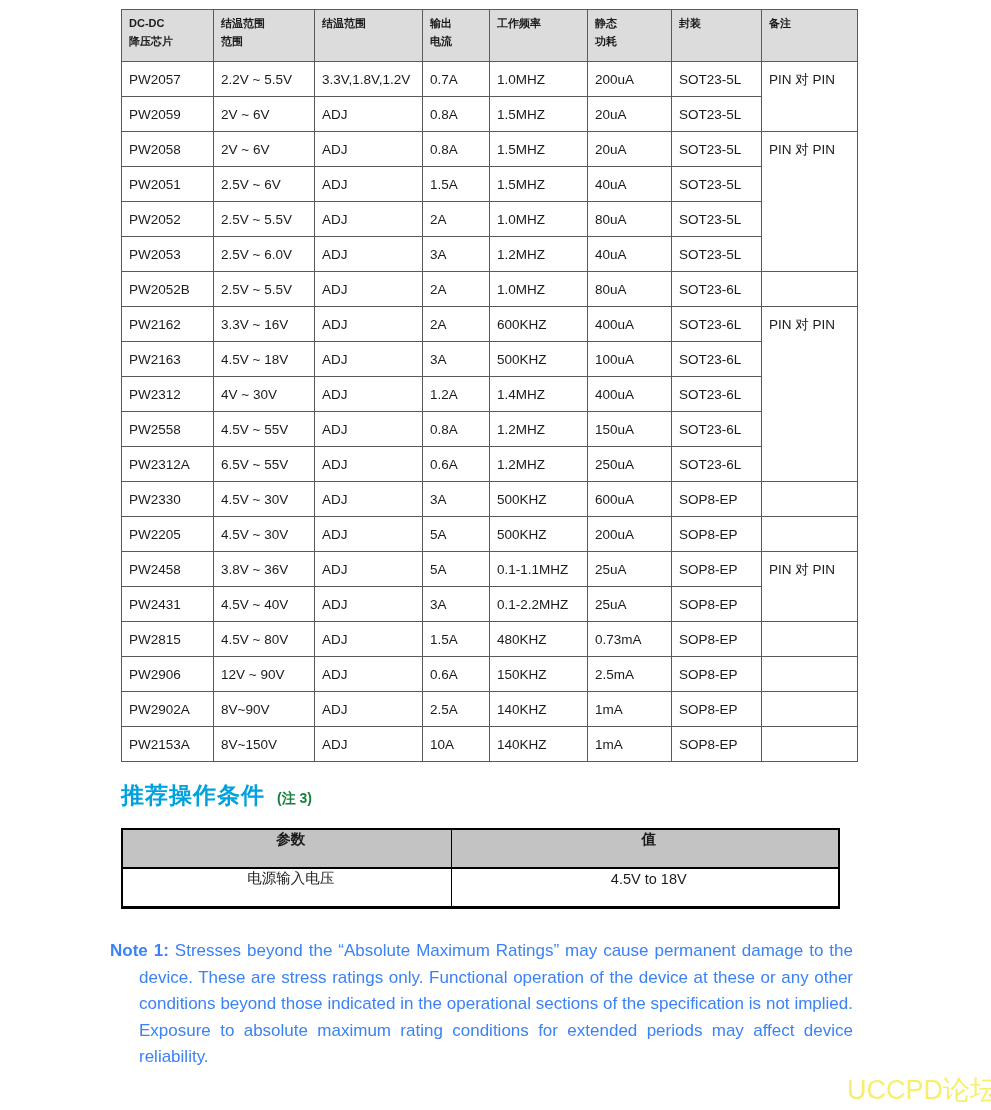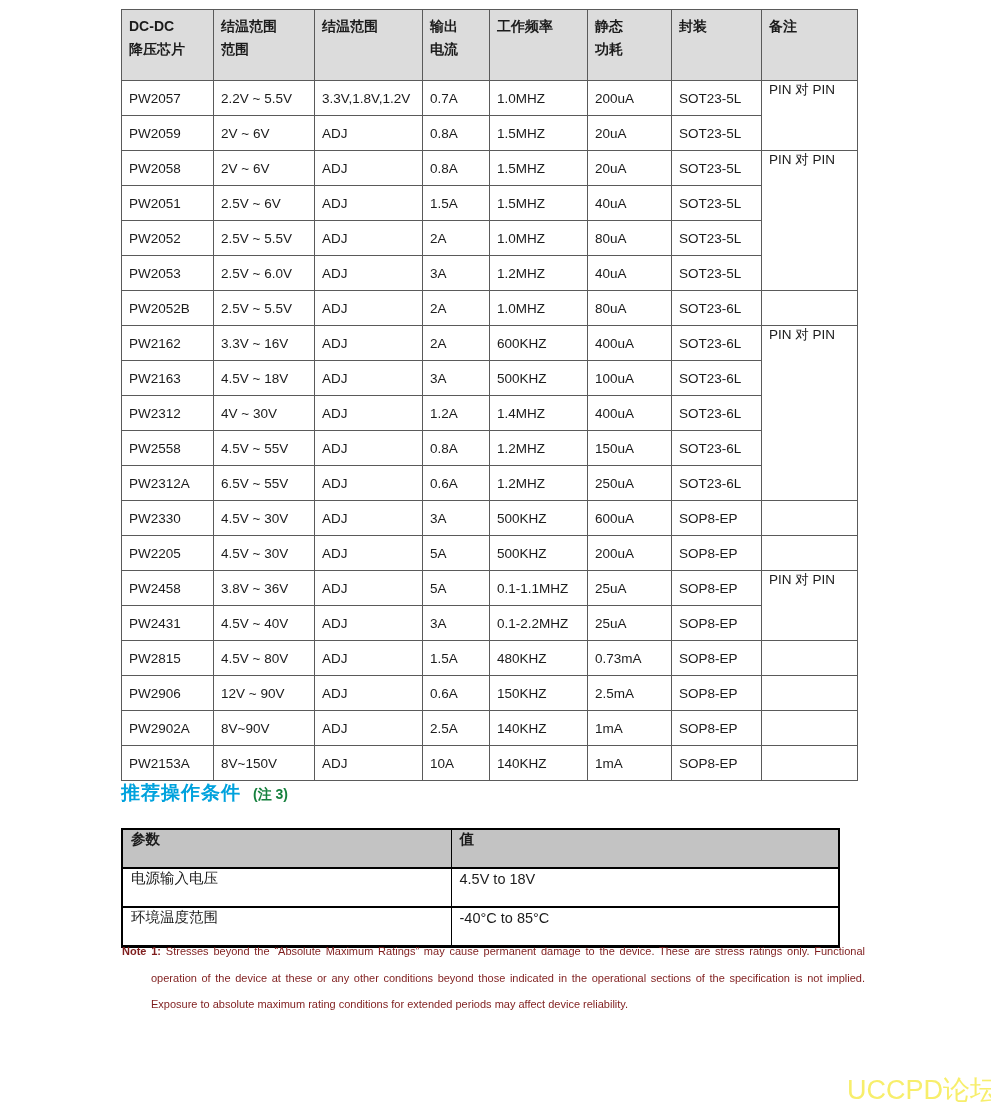--- a/index.html
+++ b/index.html
@@ -9,53 +9,53 @@
     font-family:"Liberation Sans","DejaVu Sans",sans-serif; color:#1b1b1b;
   }
 
   
   #main-table {
     position:absolute; left:121px; top:9px; width:736px;
     border-collapse:collapse; table-layout:fixed;
   }
   #main-table th, #main-table td { border:1px solid #5a5a5a; overflow:hidden; }
   #main-table th {
-    background:#dcdcdc; font-size:14px; font-weight:bold; text-align:left;
-    vertical-align:top; padding:5px 3px 20px 7px; white-space:pre-line;
+    background:#dcdcdc; font-size:11px; font-weight:bold; text-align:left;
+    vertical-align:top; padding:5px 3px 3px 7px; white-space:pre-line;
     line-height:1.62; height:52px;
   }
   #main-table td {
     font-size:13.5px; height:35px; padding:0 3px 0 7px; vertical-align:middle;
     white-space:nowrap;
   }
-  #main-table td.remark { vertical-align:top; }
+  #main-table td.remark { vertical-align:top; padding-top:9px; }
 
   
   .section-head { position:absolute; left:121px; top:780px; white-space:nowrap; }
-  .section-title { display:inline; font-size:19px; font-weight:bold; letter-spacing:1px; }
+  .section-title { display:inline; font-size:23px; font-weight:bold; letter-spacing:1px; }
   .note-ref { font-size:14px; font-weight:bold; color:#15803d; margin-left:12px; }
 
   
   #cond-table {
     position:absolute; left:121px; top:828px; width:717px;
     border-collapse:collapse; table-layout:fixed;
     border:2px solid #000; border-bottom-width:3px;
   }
   #cond-table th, #cond-table td {
-    border-top:2px solid #000; text-align:left; vertical-align:middle;
+    border-top:2px solid #000; text-align:center; vertical-align:middle;
     padding:0 0 18px 8px; font-size:14.5px;
   }
   #cond-table th { background:#c3c3c3; font-weight:bold; height:27px; }
   #cond-table td { height:36px; }
   #cond-table th + th, #cond-table td + td { border-left:1px solid #000; }
 
   
   #notes {
-    position:absolute; left:122px; top:938px; width:743px;
-    font-size:11px; line-height:26.5px; color:#7f1d1d;
+    position:absolute; left:110px; top:938px; width:743px;
+    font-size:17px; line-height:26.5px; color:#3b82f6;
   }
   .note { padding-left:29px; text-indent:-29px; }
   .note.just { text-align:justify; }
   .nlabel { font-weight:bold; }
 
   
   .watermark {
     position:absolute; left:847px; top:1072px; font-size:27px;
     white-space:nowrap; z-index:5;
   }
@@ -300,24 +300,20 @@
       <tr>
         <th>参数</th>
         <th>值</th>
       </tr>
     </thead>
     <tbody>
       <tr>
         <td>电源输入电压</td>
         <td>4.5V to 18V</td>
       </tr>
-      <tr>
-        <td>环境温度范围</td>
-        <td>-40°C to 85°C</td>
-      </tr>
     </tbody>
   </table>
 
   <div id="notes">
       <div class="note just"><span class="nlabel">Note 1:</span> Stresses beyond the “Absolute Maximum Ratings” may cause permanent damage to the device. These are stress ratings only. Functional operation of the device at these or any other conditions beyond those indicated in the operational sections of the specification is not implied. Exposure to absolute maximum rating conditions for extended periods may affect device reliability.</div>
     </div>
 
   <div class="watermark" style="color: rgb(247, 238, 107);">UCCPD论坛</div>
 
 </div>

